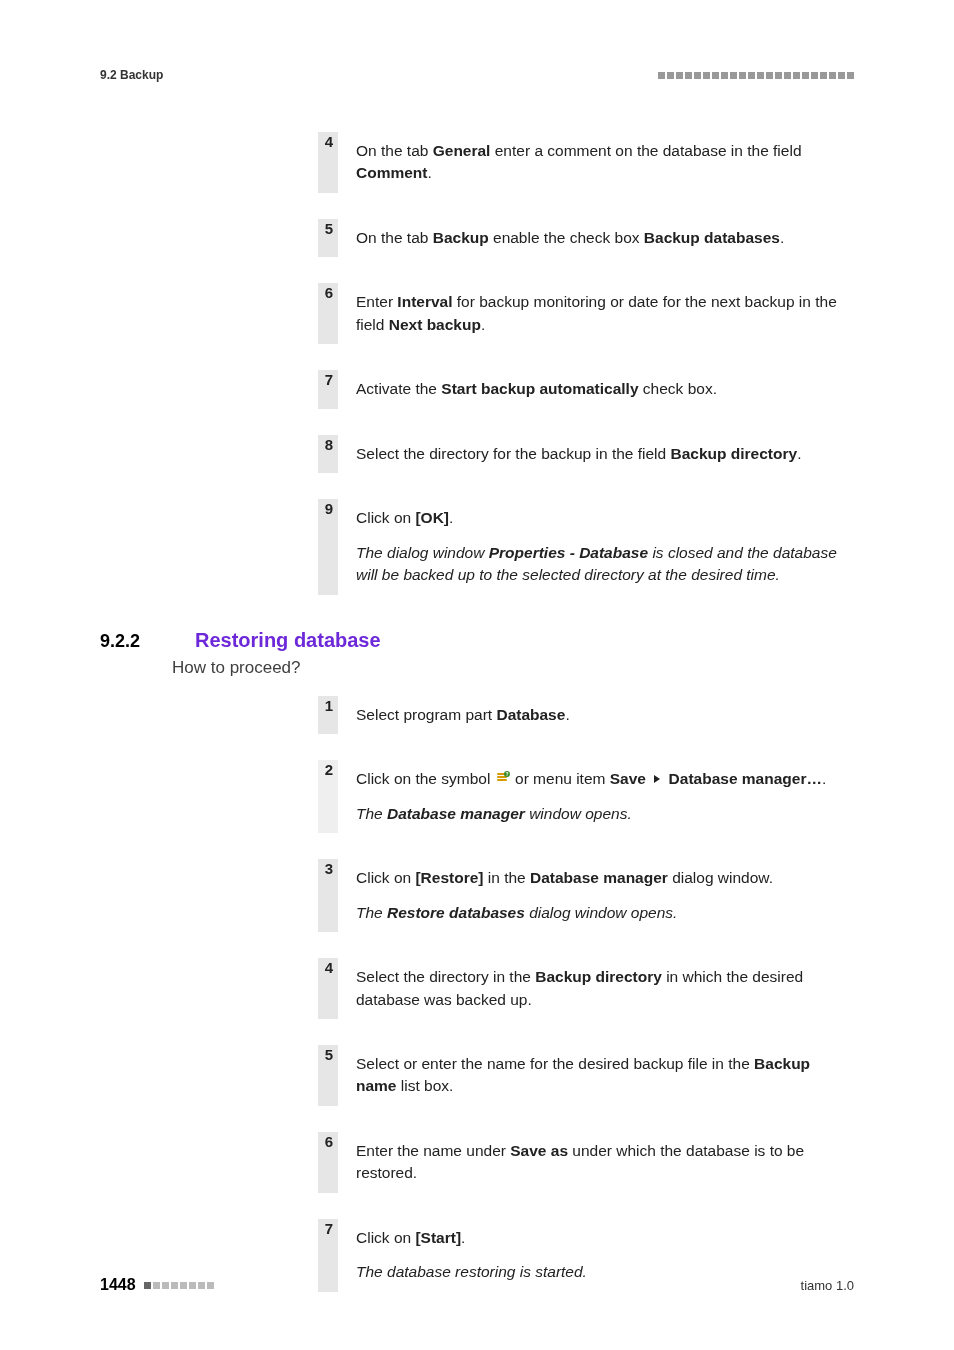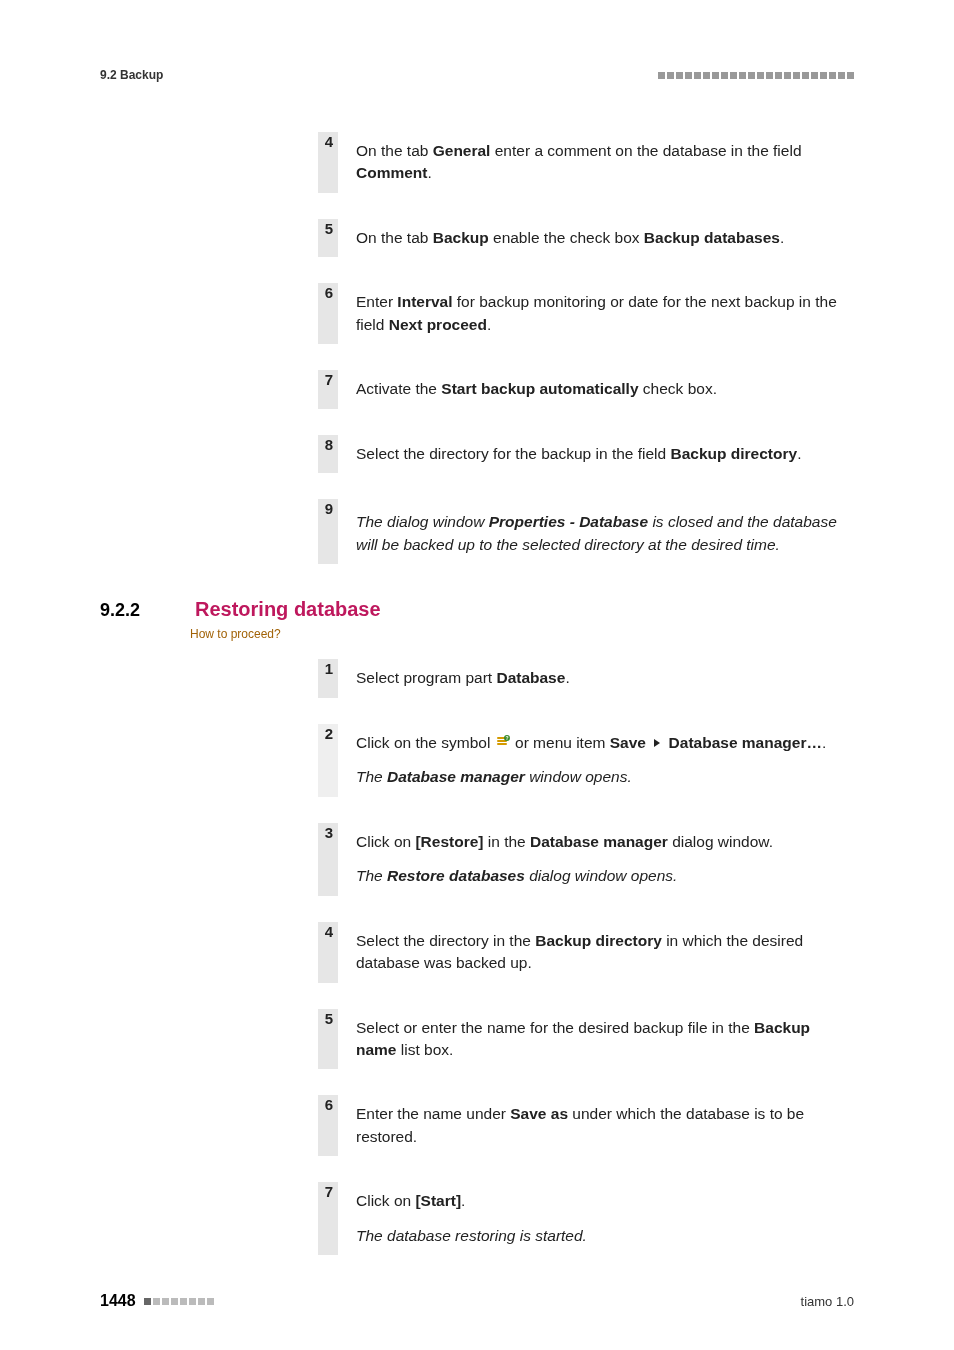--- a/index.html
+++ b/index.html
@@ -11,25 +11,25 @@
   .step-block { display: flex; margin: 0 0 26px 210px; }
   .step-num-wrap { flex: 0 0 28px; display: flex; justify-content: flex-end; margin-right: 10px; }
   .step-num { display: inline-block; min-width: 20px; padding: 1px 5px; background: #e6e6e6; font-weight: bold; font-size: 15px; text-align: right; }
   .step-num.light { background: #efefef; }
   .step-body { flex: 1; font-size: 15.5px; line-height: 1.45; color: #222; }
   .step-body p { margin: 8px; }
   .step-body .follow { margin-top: 12px; font-style: italic; }
   .b { font-weight: bold; }
   .section-row { display: flex; align-items: baseline; margin-top: 34px; margin-bottom: 4px; }
   .sec-num { font-weight: bold; font-size: 18px; color: #000; width: 95px; }
-  .sec-title { font-weight: bold; font-size: 20px; color: #be185d; }
-  .howto { margin-left: 90px; font-size: 12px; color: #a16207; margin-top: 6px; margin-bottom: 18px; }
+  .sec-title { font-weight: bold; font-size: 20px; color: #6d28d9; }
+  .howto { margin-left: 72px; font-size: 17px; color: #404040; margin-top: 6px; margin-bottom: 18px; }
   .inline-icon { display: inline-block; vertical-align: -2px; }
   .tri { display: inline-block; width: 0; height: 0; border-top: 4px solid transparent; border-bottom: 4px solid transparent; border-left: 6px solid #222; margin: 0 4px; vertical-align: 1px; }
-  .footer { position: absolute; bottom: 40px; left: 100px; right: 100px; display: flex; justify-content: space-between; align-items: center; font-size: 13px; }
+  .footer { position: absolute; bottom: 56px; left: 100px; right: 100px; display: flex; justify-content: space-between; align-items: center; font-size: 13px; }
   .footer-left { display: flex; align-items: center; gap: 8px; }
   .page-num { font-weight: bold; font-size: 16px; color: #000; }
   .footer-dashes { display: flex; gap: 2px; }
   .fdash { width: 7px; height: 7px; background: #bbb; }
   .fdash.dark { background: #666; }
   .footer-right { color: #333; }
 </style>
 </head>
 <body>
 
@@ -78,21 +78,21 @@
         </div>
         <div class="step-body">
           <p>On the tab <span class="b">Backup</span> enable the check box <span class="b">Backup databases</span>.</p>
         </div>
       </div>
       <div class="step-block">
         <div class="step-num-wrap">
           <span class="step-num">6</span>
         </div>
         <div class="step-body">
-          <p>Enter <span class="b">Interval</span> for backup monitoring or date for the next backup in the field <span class="b">Next proceed</span>.</p>
+          <p>Enter <span class="b">Interval</span> for backup monitoring or date for the next backup in the field <span class="b">Next backup</span>.</p>
         </div>
       </div>
       <div class="step-block">
         <div class="step-num-wrap">
           <span class="step-num">7</span>
         </div>
         <div class="step-body">
           <p>Activate the <span class="b">Start backup automatically</span> check box.</p>
         </div>
       </div>
@@ -102,20 +102,21 @@
         </div>
         <div class="step-body">
           <p>Select the directory for the backup in the field <span class="b">Backup directory</span>.</p>
         </div>
       </div>
       <div class="step-block">
         <div class="step-num-wrap">
           <span class="step-num">9</span>
         </div>
         <div class="step-body">
+          <p>Click on <span class="b">[OK]</span>.</p>
           <p class="follow">The dialog window <span class="b">Properties - Database</span> is closed and the database will be backed up to the selected directory at the desired time.</p>
         </div>
       </div>
     </div>
 
   <div class="section-row">
     <span class="sec-num">9.2.2</span>
     <span class="sec-title">Restoring database</span>
   </div>
   <div class="howto">How to proceed?</div>

